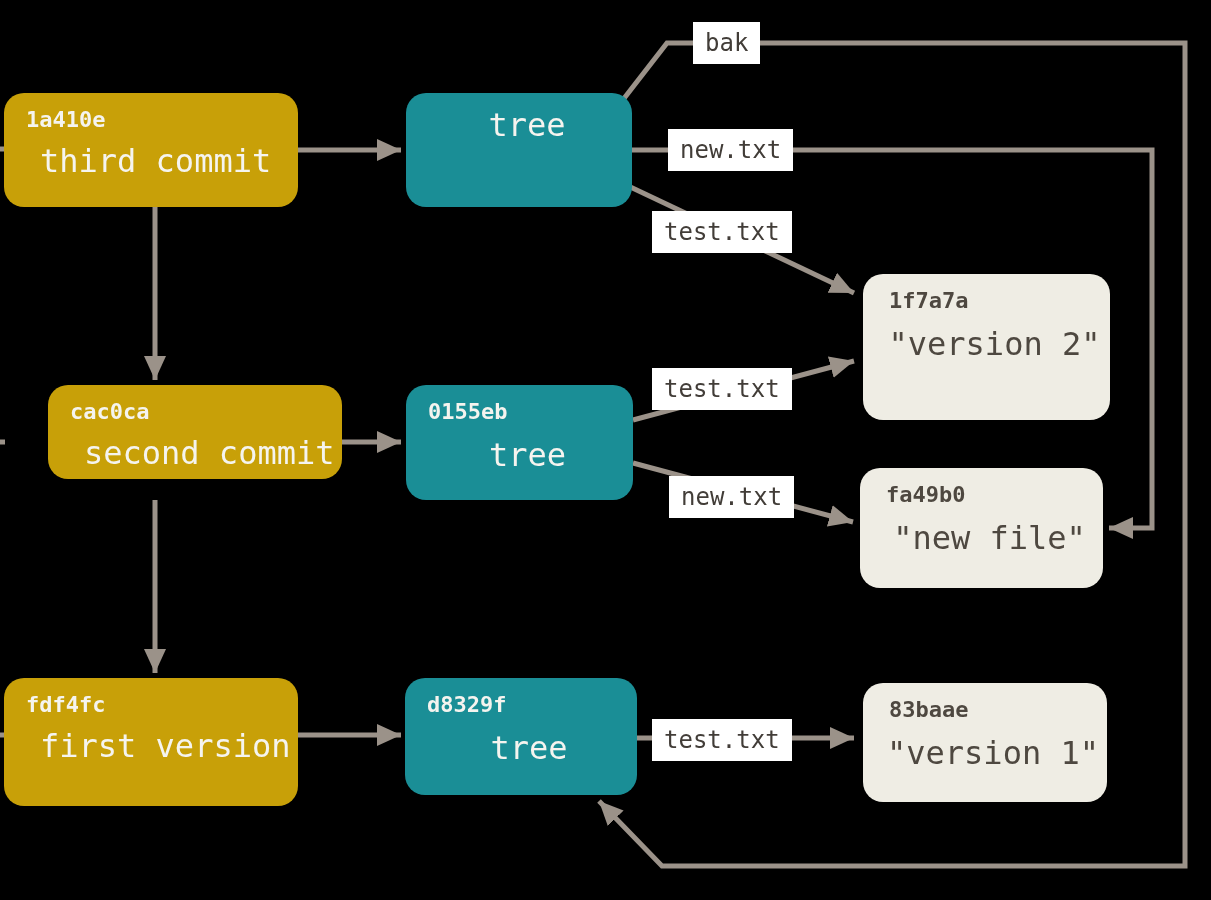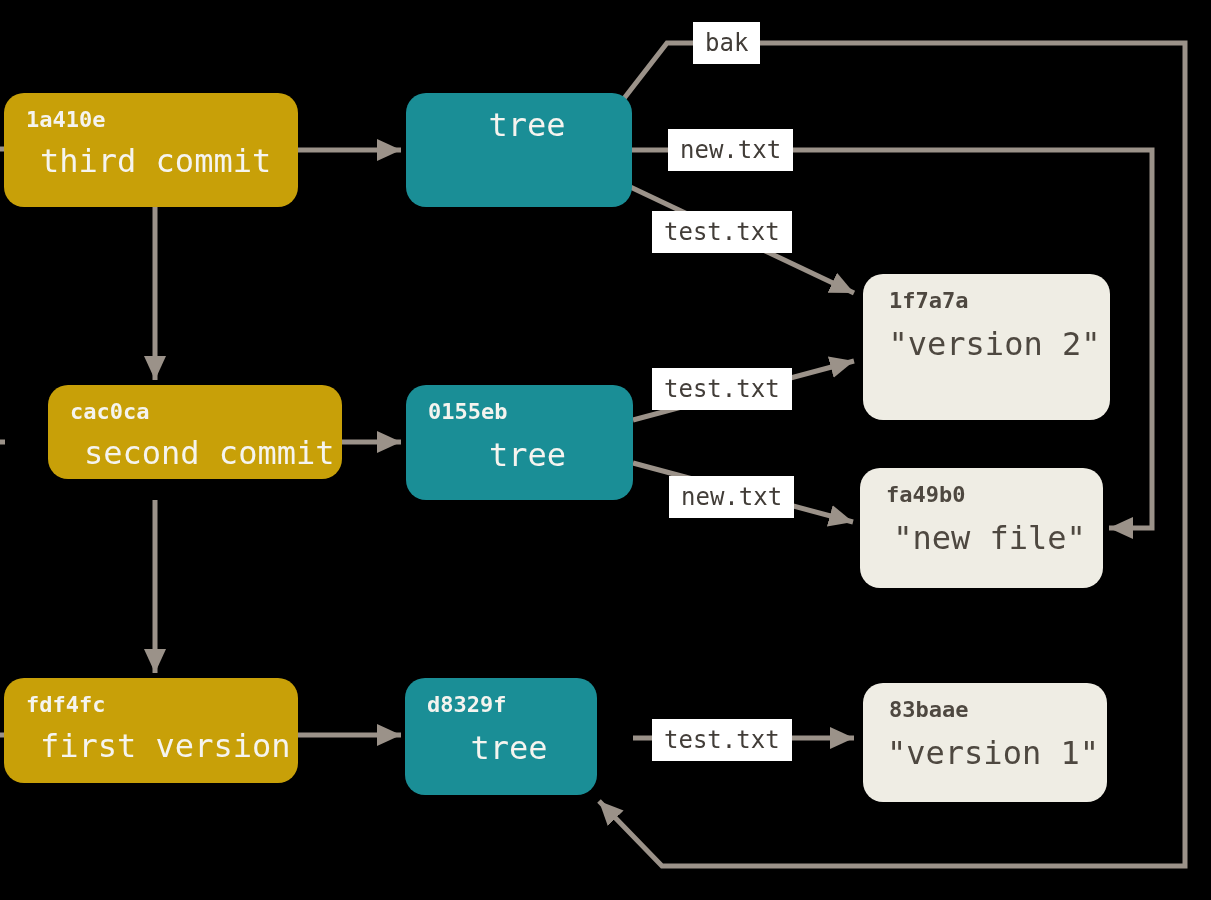--- a/index.html
+++ b/index.html
@@ -67,33 +67,33 @@
   <div class="elabel" style="left:652px;top:719px;">test.txt</div>
 
   <div class="box commit" style="left:4px;top:93px;width:294px;height:114px;">
     <div class="hash">1a410e</div>
     <div class="title">third commit</div>
   </div>
   <div class="box commit" style="left:4px;top:385px;width:294px;height:94px;margin-left:44px;">
     <div class="hash">cac0ca</div>
     <div class="title">second commit</div>
   </div>
-  <div class="box commit" style="left:4px;top:678px;width:294px;height:105px;">
+  <div class="box commit" style="left:4px;top:678px;width:294px;height:128px;">
     <div class="hash">fdf4fc</div>
     <div class="title">first version</div>
   </div>
 
   <div class="box tree" style="left:406px;top:93px;width:226px;height:114px;">
     <div class="title">tree</div>
   </div>
   <div class="box tree" style="left:406px;top:385px;width:227px;height:115px;">
     <div class="hash">0155eb</div>
     <div class="title">tree</div>
   </div>
-  <div class="box tree" style="left:405px;top:678px;width:192px;height:117px;">
+  <div class="box tree" style="left:405px;top:678px;width:232px;height:117px;">
     <div class="hash">d8329f</div>
     <div class="title">tree</div>
   </div>
 
   <div class="box blob" style="left:863px;top:274px;width:247px;height:146px;">
     <div class="hash">1f7a7a</div>
     <div class="title">"version 2"</div>
   </div>
   <div class="box blob" style="left:860px;top:468px;width:243px;height:120px;">
     <div class="hash">fa49b0</div>

